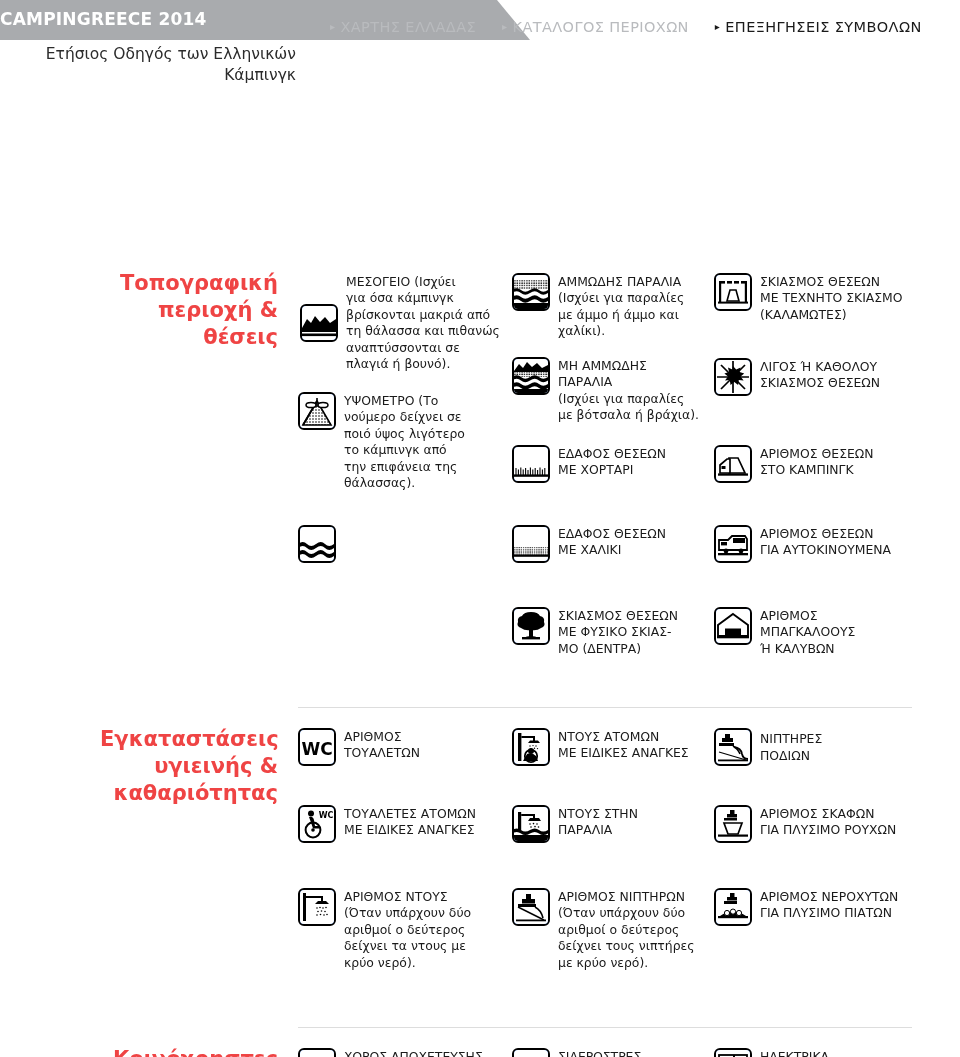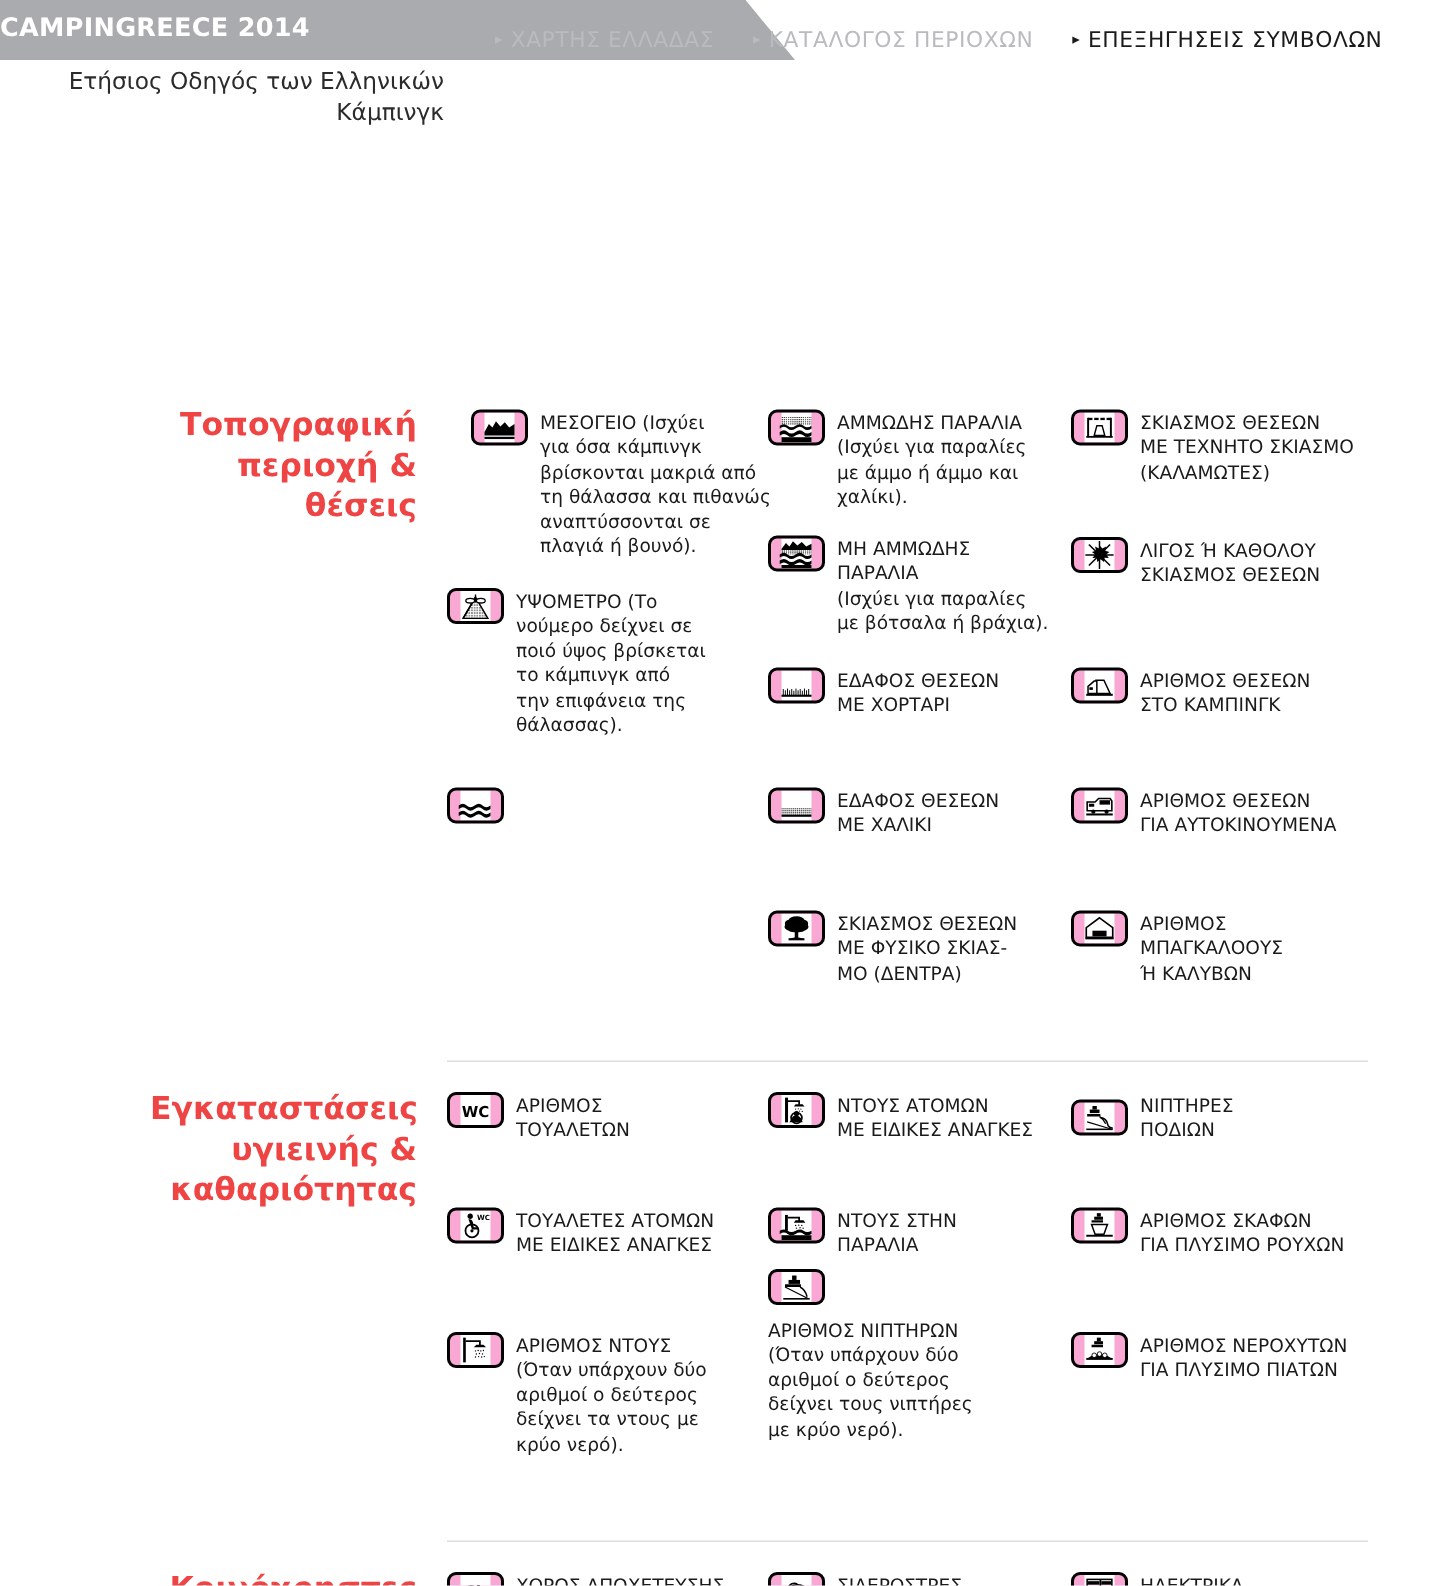--- a/index.html
+++ b/index.html
@@ -59,23 +59,23 @@
   
   .entry { position: absolute; display: flex; align-items: flex-start; gap: 8px; }
   .entry-label {
     font-size: 12.4px; line-height: 16.4px; color: #1a1a1a;
     padding-top: 1px; white-space: pre-line;
   }
 
   
   .icon {
     position: relative; flex: 0 0 auto;
-    width: 38px; height: 24px;
+    width: 38px; height: 38px;
     border: 2.6px solid #000; border-radius: 6px;
-    background: #f9a8d4; overflow: hidden;
+    background: #3b82f6; overflow: hidden;
   }
   .icon svg { display: block; width: 100%; height: 100%; }
 </style>
 </head>
 <body>
 
 <div class="header">
   <div class="header-band"></div>
   <div class="header-band-taper"></div>
   <div class="brand-title">CAMPINGREECE 2014</div>
@@ -97,21 +97,21 @@
     </div>
   </div>
 </div>
 
 <div class="section">
 
   <div class="sec-title" style="left:100px; top:155px;">Τοπογραφική
 περιοχή
 &amp; θέσεις</div>
 
-  <div class="entry" style="left:314px; top:158px; width:205px;">
+  <div class="entry" style="left:300px; top:158px; width:205px;align-items:center;">
     <span class="icon">
       <svg viewBox="0 0 34 34">
           <rect x="0" y="0" width="34" height="34" fill="#fff"></rect>
       <path d="M0 22 L5 13 L9 17 L13 10 L18 16 L23 11 L28 17 L34 13 L34 26 L0 26 Z" fill="#000"></path>
       <rect x="0" y="27.5" width="34" height="2.6" fill="#000"></rect>
         </svg>
     </span>
     <span class="entry-label">ΜΕΣΟΓΕΙΟ (Ισχύει
 για όσα κάμπινγκ
 βρίσκονται μακριά από
@@ -131,21 +131,21 @@
           </defs>
       <path d="M17 7 L31 31 L3 31 Z" fill="url(#dots1)" stroke="#000" stroke-width="1.6"></path>
       <path d="M17 7 L3 31" stroke="#000" stroke-width="1.8" fill="none"></path>
       <ellipse cx="11" cy="11" rx="5" ry="2.6" fill="#fff" stroke="#000" stroke-width="1.5"></ellipse>
       <ellipse cx="23" cy="11" rx="5" ry="2.6" fill="#fff" stroke="#000" stroke-width="1.5"></ellipse>
       <path d="M17 4 L17 13" stroke="#000" stroke-width="1.6"></path>
         </svg>
     </span>
     <span class="entry-label">ΥΨΟΜΕΤΡΟ (Το
 νούμερο δείχνει σε
-ποιό ύψος βρίσκεται
+ποιό ύψος λιγότερο
 το κάμπινγκ από
 την επιφάνεια της
 θάλασσας).</span>
   </div>
 
   <div class="entry" style="left:298px; top:410px; width:205px;">
     <span class="icon">
       <svg viewBox="0 0 34 34">
           <rect width="34" height="34" fill="#fff"></rect>
       <path d="M-2 17 q5 -4 9 0 t9 0 t9 0 t9 0 v4 q-5 4 -9 0 t-9 0 t-9 0 t-9 0 Z" fill="#000"></path>
@@ -441,21 +441,21 @@
             <circle cx="24.5" cy="20" r="0.8"></circle>
           </g>
       <path d="M-2 23 q5 -3 9 0 t9 0 t9 0 t9 0 v3.5 q-5 3 -9 0 t-9 0 t-9 0 t-9 0 Z" fill="#000"></path>
       <rect x="0" y="28" width="34" height="6" fill="#000"></rect>
         </svg>
     </span>
     <span class="entry-label">ΝΤΟΥΣ ΣΤΗΝ
 ΠΑΡΑΛΙΑ</span>
   </div>
 
-  <div class="entry" style="left:512px; top:731px; width:190px;flex-direction:column;">
+  <div class="entry" style="left:512px; top:773px; width:190px;">
     <span class="icon">
       <svg viewBox="0 0 34 34">
           <rect width="34" height="34" fill="#fff"></rect>
       <rect x="12" y="4" width="5" height="5" fill="#000"></rect>
       <rect x="8" y="9" width="13" height="4.5" fill="#000"></rect>
       <path d="M4 14 L22 14 L22 17 L4 17 Z" fill="#000"></path>
       <path d="M21 17 q6 3 8 11" stroke="#000" stroke-width="1.6" fill="none"></path>
       <path d="M4 17 L30 30" stroke="#000" stroke-width="1.4" fill="none"></path>
       <rect x="2" y="29.5" width="30" height="1.8" fill="#000"></rect>
         </svg>

